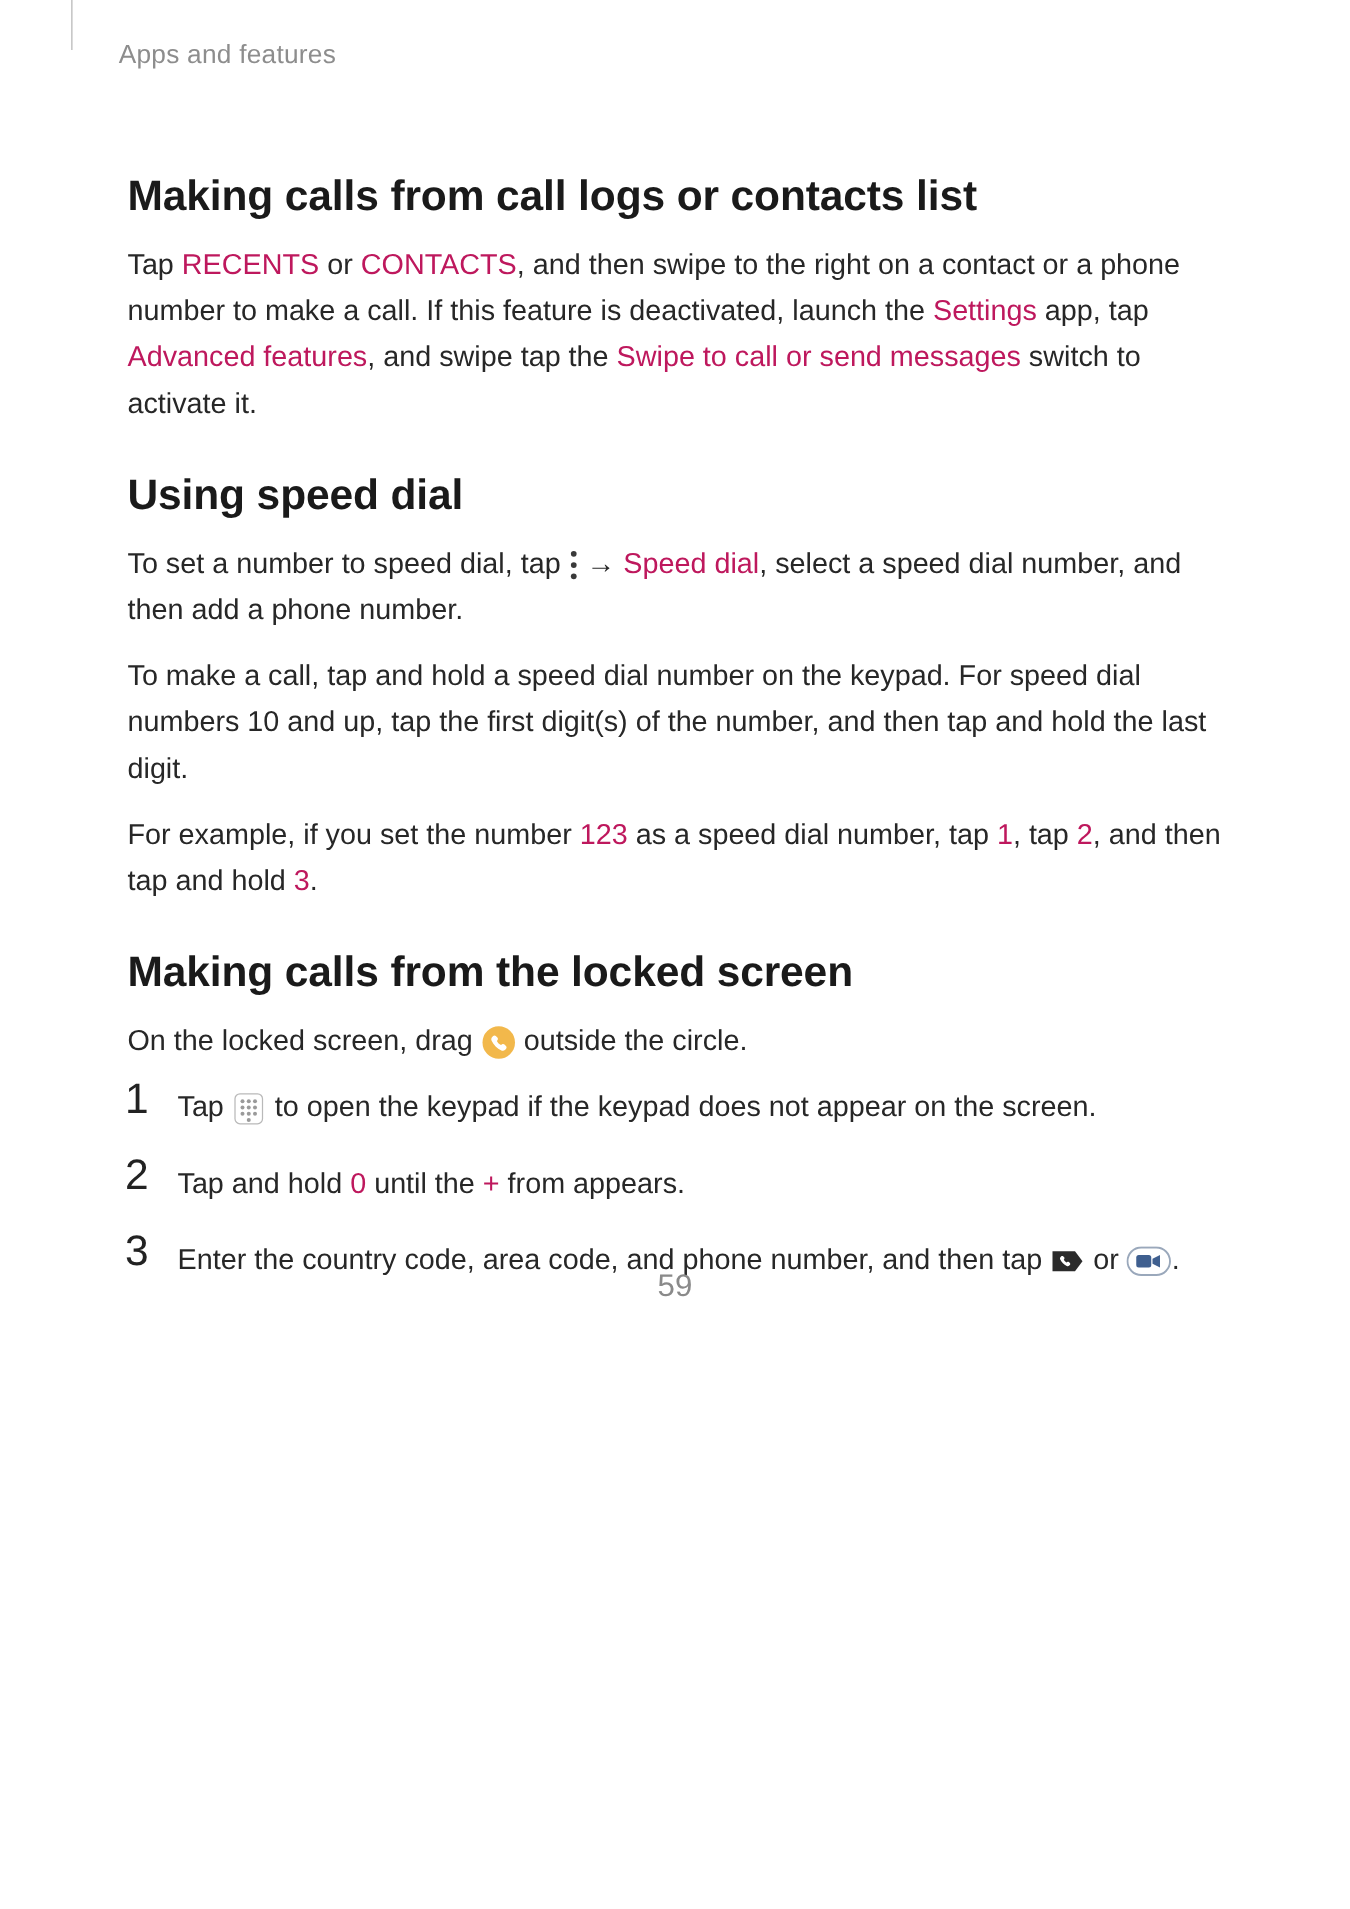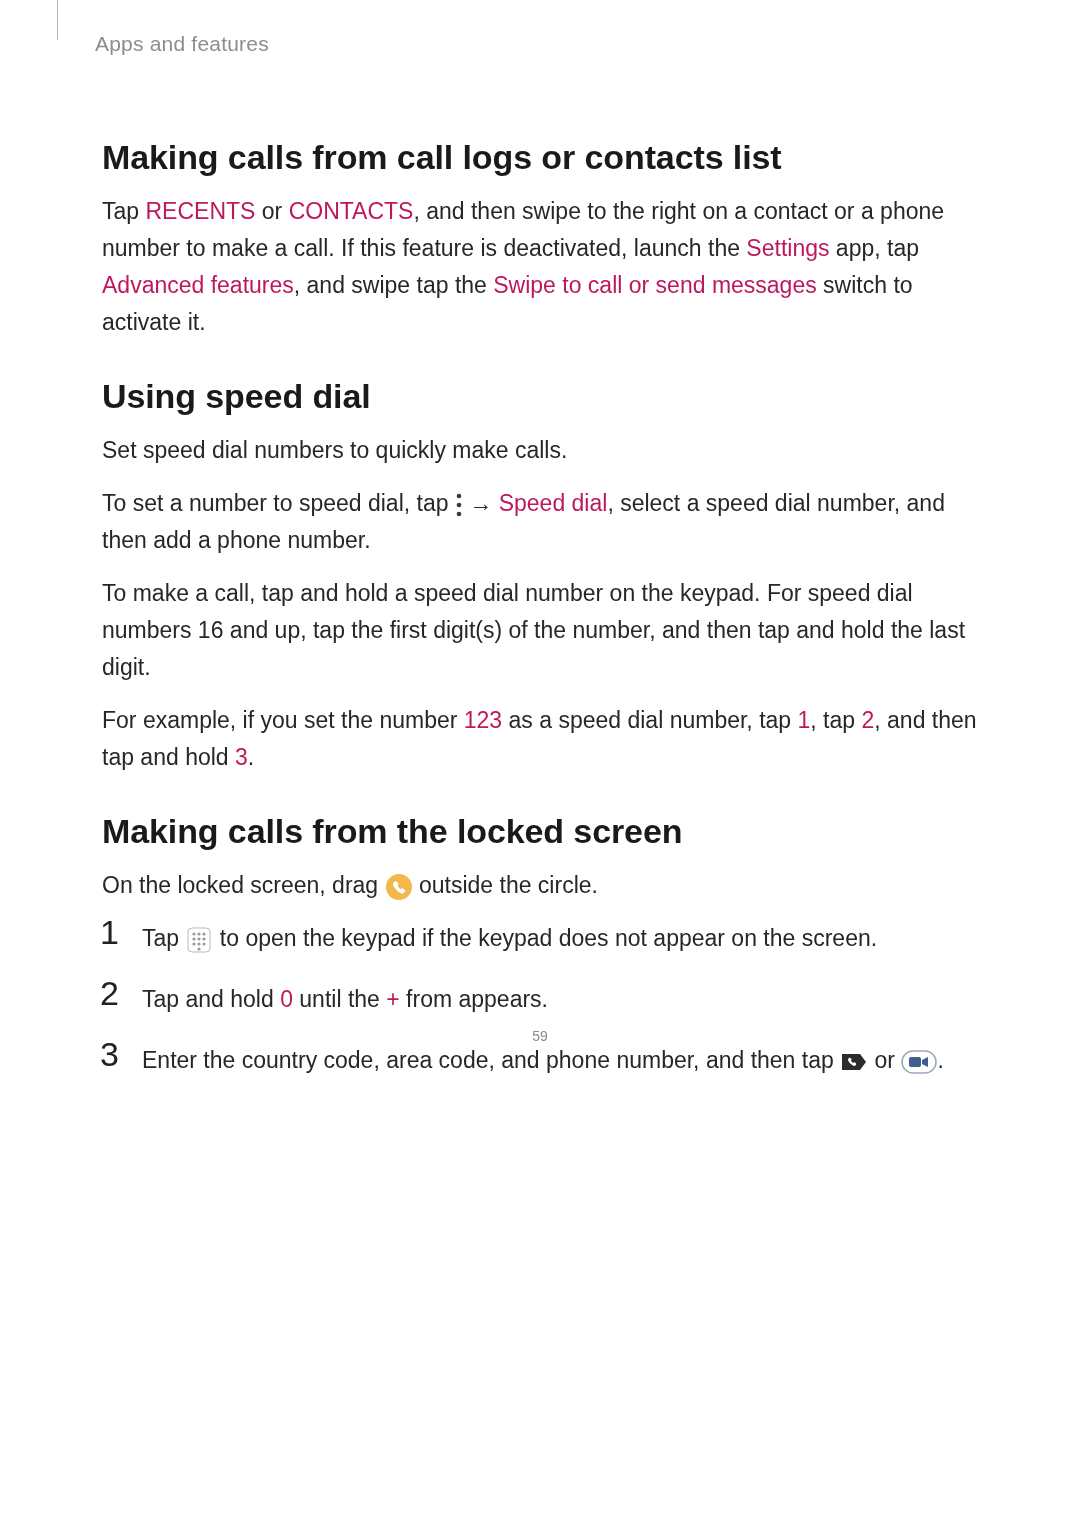--- a/index.html
+++ b/index.html
@@ -81,21 +81,21 @@
     font-family: "Segoe UI", Arial, sans-serif;
     font-weight: 400;
     color: #222;
   }
   .page-number {
     position: absolute;
     bottom: 48px;
     left: 0;
     right: 0;
     text-align: center;
-    font-size: 14px;
+    font-size: 25px;
     color: #8a8a8a;
   }
 
   
   .icon {
     display: inline-block;
     vertical-align: middle;
   }
   .icon svg {
     display: block;
@@ -124,35 +124,34 @@
 
   <div class="content">
 
     <h2>Making calls from call logs or contacts list</h2>
     <p>
       <span>Tap </span><b>RECENTS</b><span> or </span><b>CONTACTS</b><span>, and then swipe to the right on a contact or a phone number to make a call. If this feature is deactivated, launch the </span><b>Settings</b><span> app, tap </span><b>Advanced features</b><span>, and swipe tap the </span><b>Swipe to call or send messages</b><span> switch to activate it.</span>
     </p>
 
     <h2 class="tight">Using speed dial</h2>
 
-    <p>Set speed dial numbers to quickly make calls.</p>
 
     <p>
       <span>To set a number to speed dial, tap </span><span class="icon more-icon">
         <svg viewBox="0 0 8 26">
           <circle cx="4" cy="4" r="2.3" fill="#3a3a3a"></circle>
           <circle cx="4" cy="13" r="2.3" fill="#3a3a3a"></circle>
           <circle cx="4" cy="22" r="2.3" fill="#3a3a3a"></circle>
         </svg>
       </span>
       <span class="arrow">→</span>
       <b>Speed dial</b><span>, select a speed dial number, and then add a phone number.</span>
     </p>
 
-    <p>To make a call, tap and hold a speed dial number on the keypad. For speed dial numbers 16 and up, tap the first digit(s) of the number, and then tap and hold the last digit.</p>
+    <p>To make a call, tap and hold a speed dial number on the keypad. For speed dial numbers 10 and up, tap the first digit(s) of the number, and then tap and hold the last digit.</p>
 
     <p>
       <span>For example, if you set the number </span><b>123</b><span> as a speed dial number, tap </span><b>1</b><span>, tap </span><b>2</b><span>, and then tap and hold </span><b>3</b><span>.</span>
     </p>
 
     <h2 class="tight">Making calls from the locked screen</h2>
     <p>
       <span>On the locked screen, drag </span><span class="icon phone-circle">
         <svg viewBox="0 0 28 28">
           <circle cx="14" cy="14" r="13" fill="#f2b84b"></circle>

